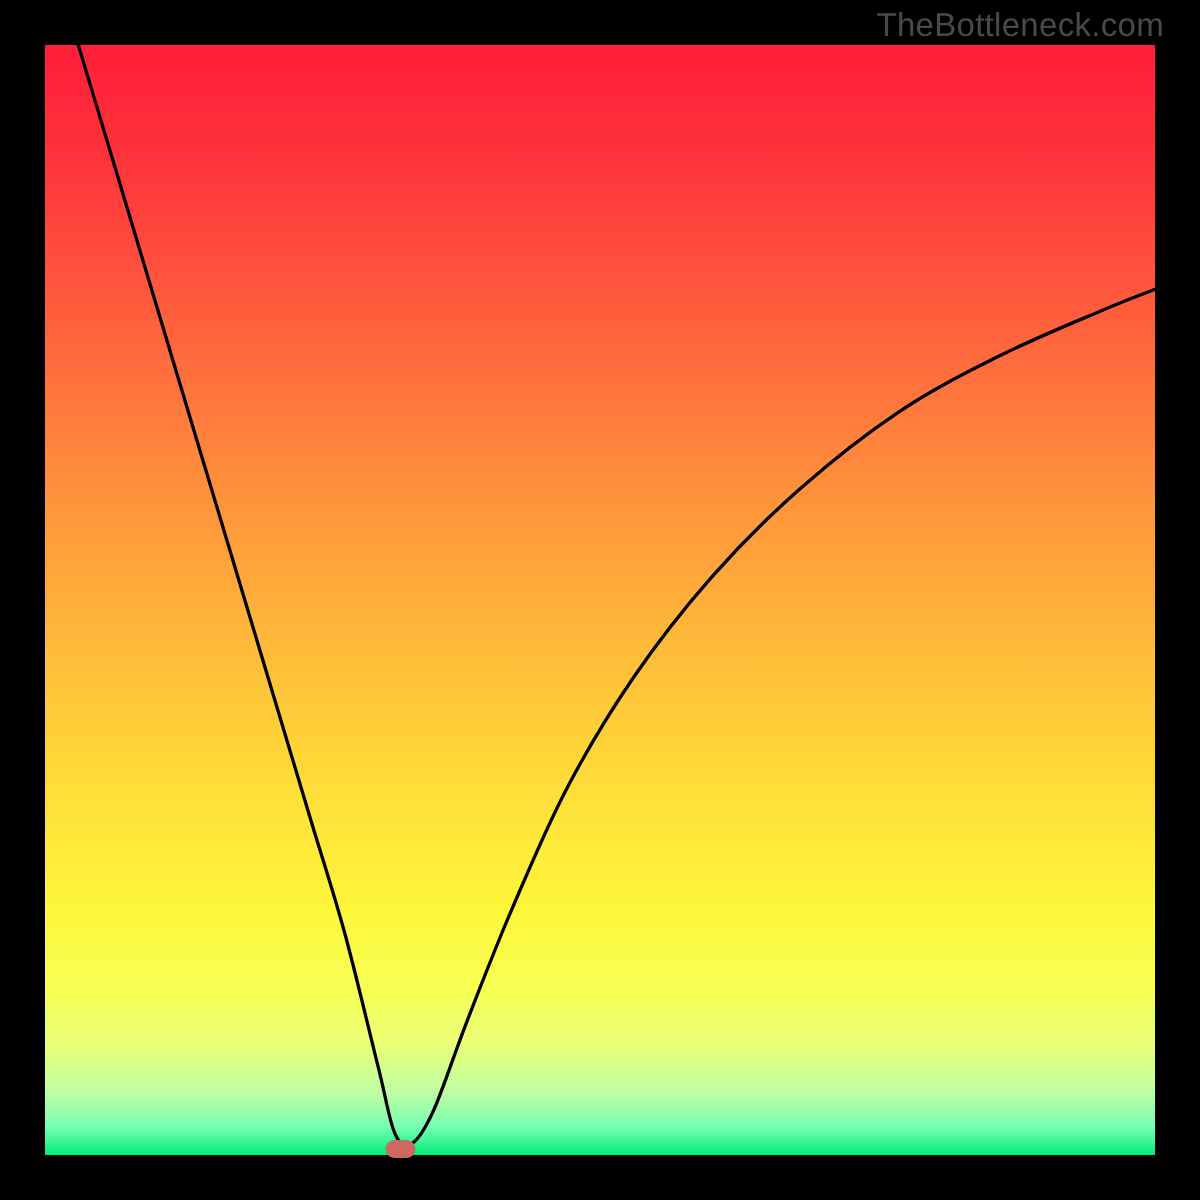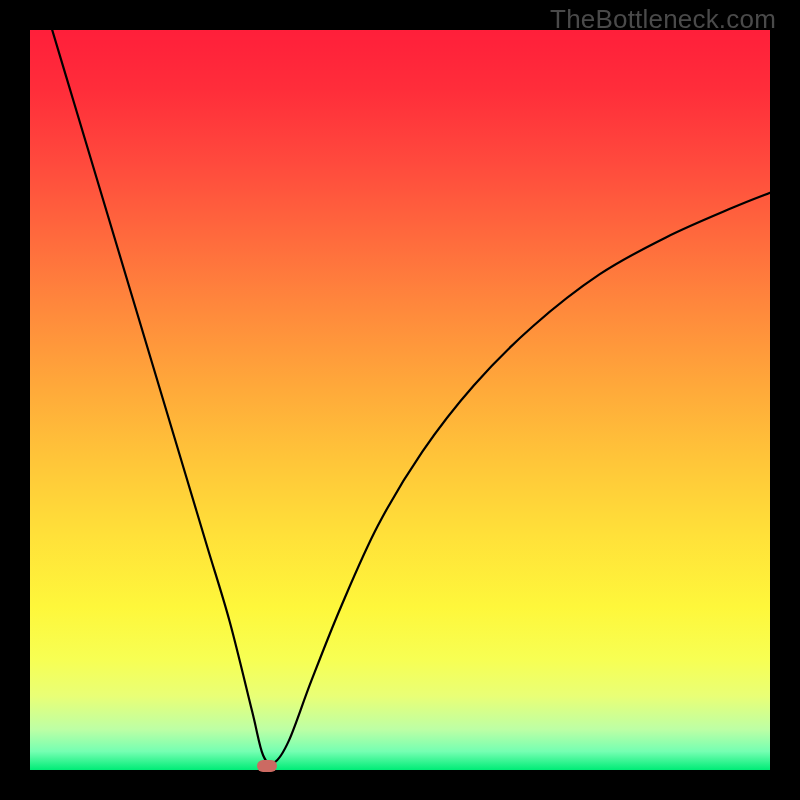--- a/index.html
+++ b/index.html
@@ -32,21 +32,21 @@
       #bdffa5 94.5%,
       #75ffb2 97.5%,
       #00ec77 100%
     );
   }
   .watermark {
     position: absolute;
     top: 4px;
     right: 24px;
     color: #4a4a4a;
-    font-size: 26px;
+    font-size: 22px;
     font-weight: 500;
     letter-spacing: 0.2px;
     font-family: Arial, Helvetica, sans-serif;
   }
   svg.plot {
     position: absolute;
     left: 0;
     top: 0;
     width: 740px;
     height: 740px;

